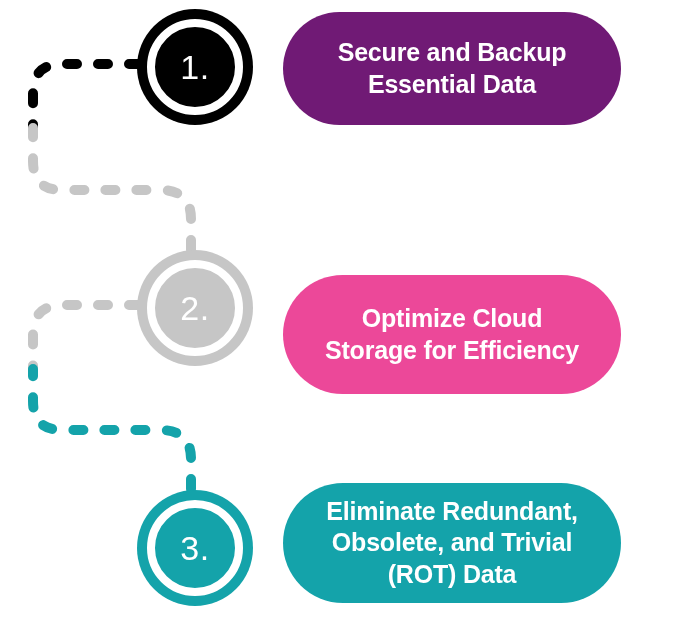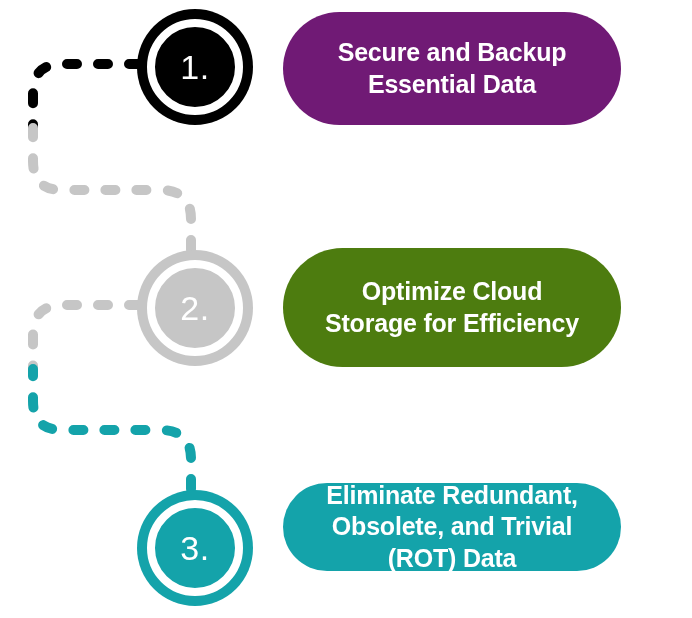--- a/index.html
+++ b/index.html
@@ -67,21 +67,21 @@
     font-weight: bold;
     line-height: 1.26;
     letter-spacing: -0.2px;
     white-space: pre-line;
   }
   .circle-1 { top: 9px; }
   .circle-2 { top: 250px; }
   .circle-3 { top: 490px; }
   .pill-1 { top: 12px;  height: 113px; }
   .pill-2 { top: 248px; height: 119px; }
-  .pill-3 { top: 483px; height: 88px; }
+  .pill-3 { top: 483px; height: 120px; }
 </style>
 </head>
 <body>
 
 <div class="canvas">
 
   <svg class="connector-svg" viewBox="0 0 692 618" xmlns="http://www.w3.org/2000/svg">
     <path d="M 139 64 H 62 Q 33 64 33 93 V 128" style="stroke: rgb(0, 0, 0);"></path>
     <path d="M 191 250 V 219 Q 191 190 160 190 H 62 Q 33 190 33 161 V 128" style="stroke: rgb(198, 198, 198);"></path>
     <path d="M 139 305 H 63 Q 33 305 33 334 V 369" style="stroke: rgb(198, 198, 198);"></path>
@@ -96,21 +96,21 @@
   <div class="step-pill pill-1" style="background-color: #701a75;">
     <span class="step-label" style="color: rgb(255, 255, 255);">Secure and Backup
 Essential Data</span>
   </div>
 
   <div class="step-circle circle-2" style="background-color: rgb(198, 198, 198);">
     <div class="inner-ring" style="background-color: rgb(198, 198, 198);">
       <span class="step-number" style="color: rgb(255, 255, 255);">2.</span>
     </div>
   </div>
-  <div class="step-pill pill-2" style="background-color: #4d7c0f;">
+  <div class="step-pill pill-2" style="background-color: #ec4899; margin-top: 27px;">
     <span class="step-label" style="color: rgb(255, 255, 255);">Optimize Cloud
 Storage for Efficiency</span>
   </div>
 
   <div class="step-circle circle-3" style="background-color: rgb(20, 163, 170);">
     <div class="inner-ring" style="background-color: rgb(20, 163, 170);">
       <span class="step-number" style="color: rgb(255, 255, 255);">3.</span>
     </div>
   </div>
   <div class="step-pill pill-3" style="background-color: rgb(20, 163, 170);">

